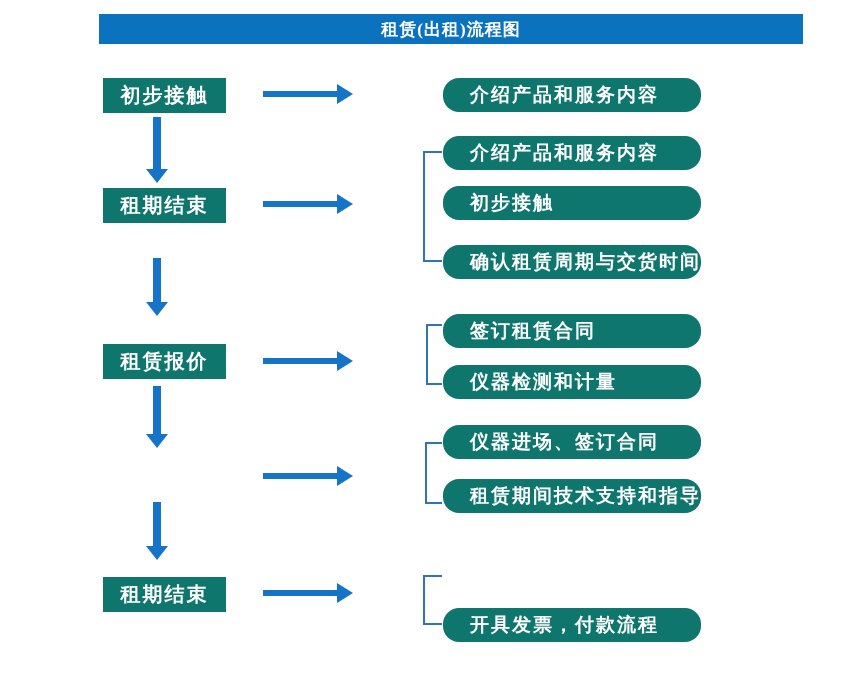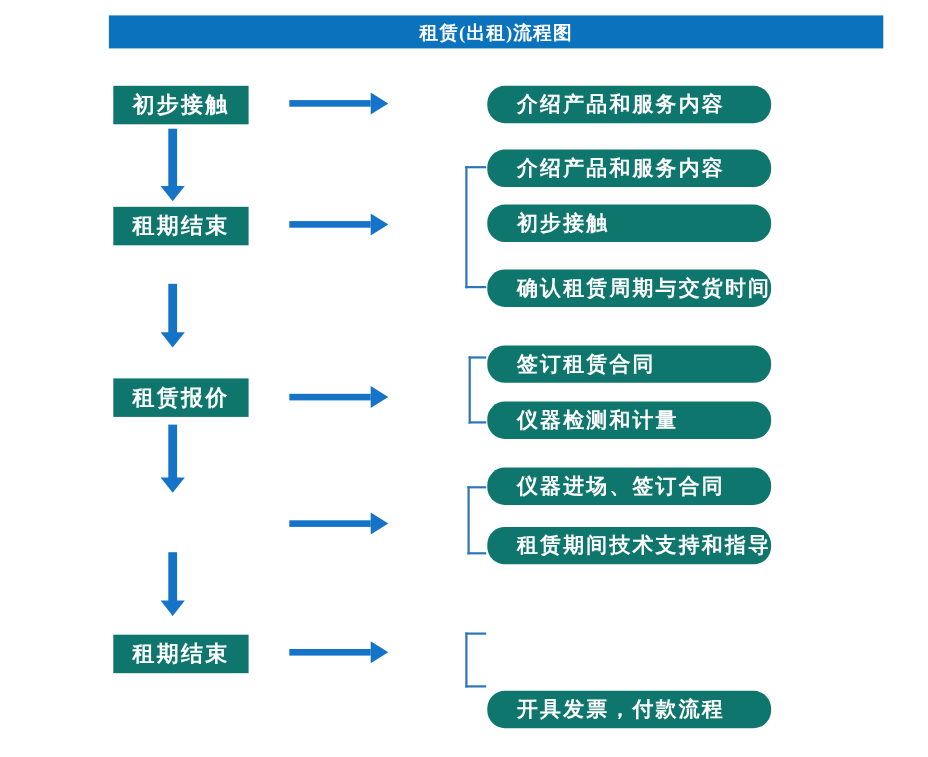--- a/index.html
+++ b/index.html
@@ -19,21 +19,21 @@
   .step{
     left:103px;width:123px;height:35px;font-size:20px;letter-spacing:2px;
     display:flex;align-items:center;justify-content:center;
   }
   .s1{top:78px}.s2{top:188px}.s3{top:344px}.s4{top:459px}.s5{top:577px}
   .detail{
     left:443px;width:258px;height:34px;font-size:19px;letter-spacing:2px;
     display:flex;align-items:center;padding-left:27px;border-radius:16px;
   }
   .d1{top:78px}.d2{top:136px}.d3{top:186px}.d4{top:245px}.d5{top:314px}
-  .d6{top:365px}.d7{top:425px}.d8{top:479px}.d9{top:559px}.d10{top:628px}
+  .d6{top:365px}.d7{top:425px}.d8{top:479px}.d9{top:559px}.d10{top:608px}
   .h-arrow{position:absolute;left:263px;width:90px;height:20px;}
   .h-arrow::before{
     content:"";position:absolute;left:0;top:7px;width:74px;height:6px;background:#1573C8;
   }
   .h-arrow::after{
     content:"";position:absolute;right:0;top:0;width:0;height:0;
     border-top:10px solid transparent;border-bottom:10px solid transparent;
     border-left:16px solid #1573C8;
   }
   .ha1{top:84px}.ha2{top:194px}.ha3{top:351px}.ha4{top:466px}.ha5{top:583px}

